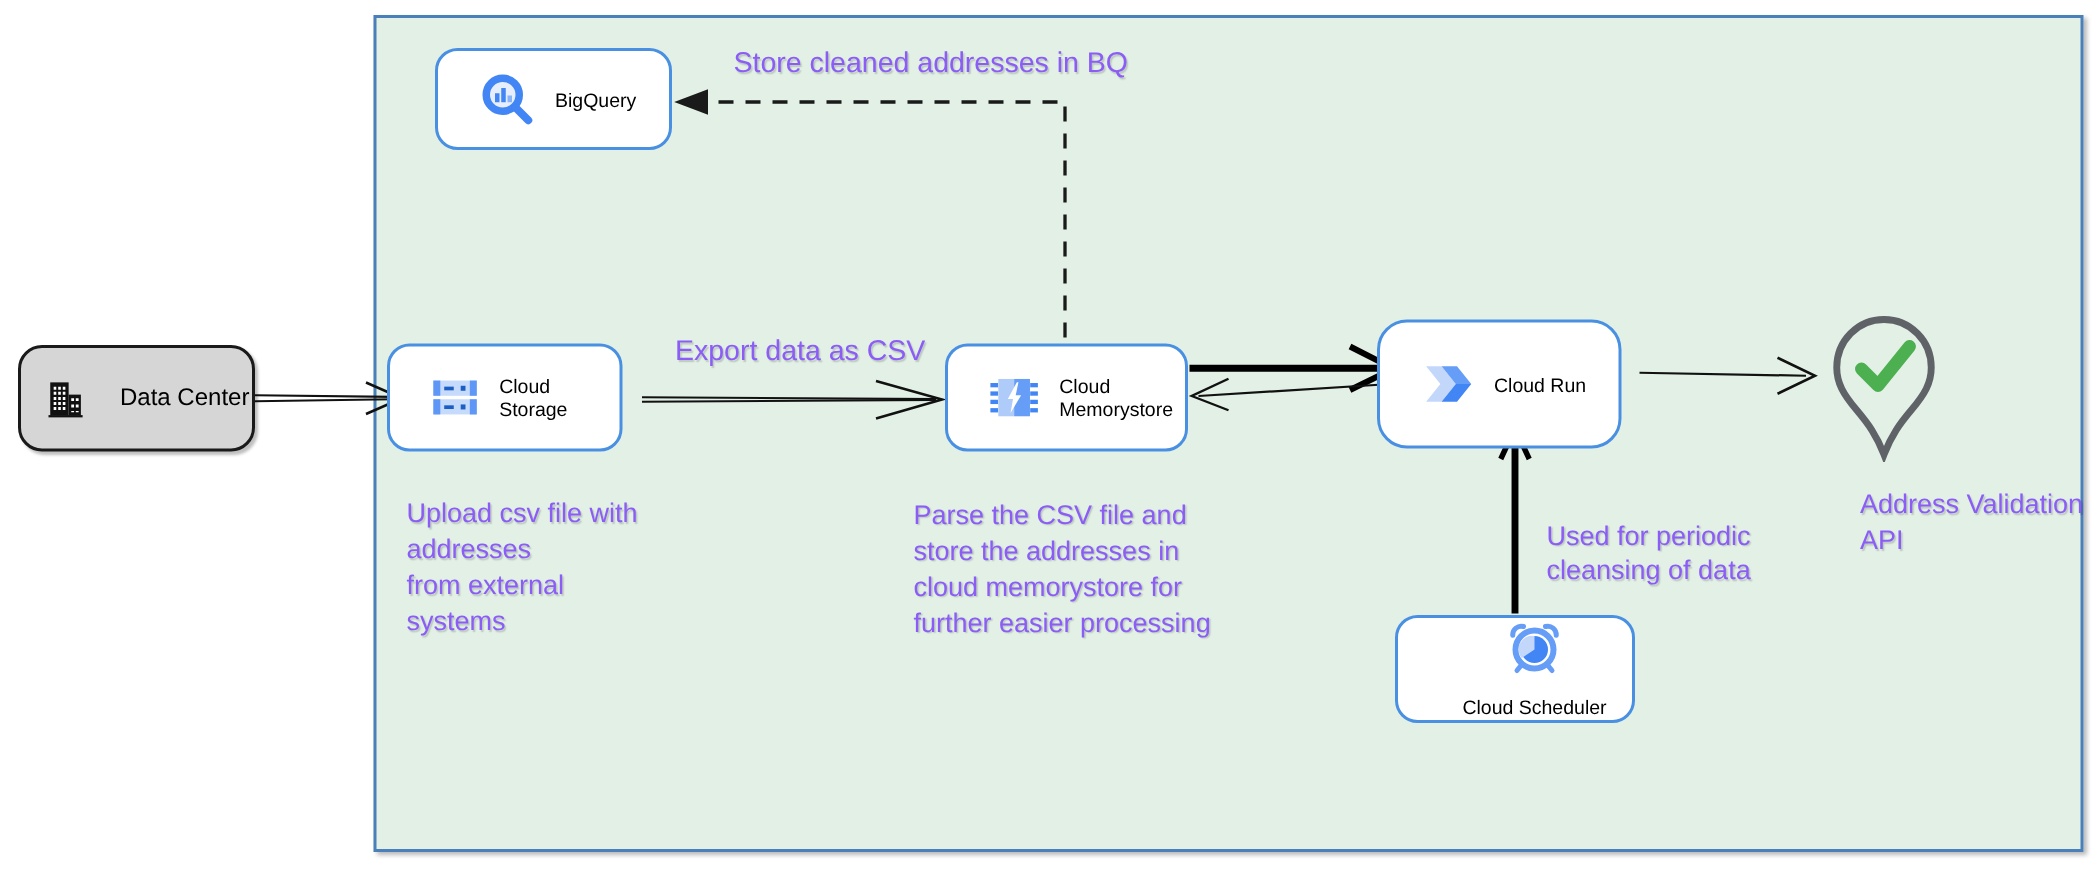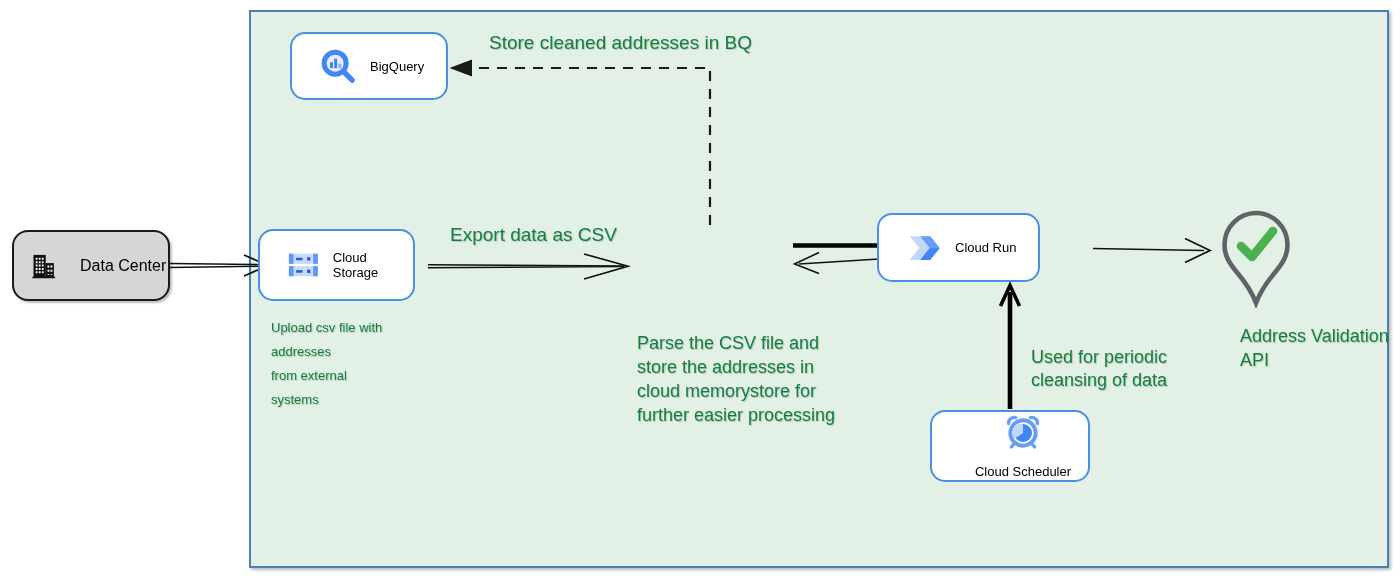--- a/index.html
+++ b/index.html
@@ -21,21 +21,21 @@
   .node .label{font-size:13px;line-height:15px;color:#000;}
   .dc-node{
     position:absolute;display:flex;align-items:center;
     background:#d6d6d6;border:2px solid #1a1a1a;border-radius:16px;
     box-sizing:border-box;padding-left:16px;gap:22px;
     box-shadow:2px 2px 2px rgba(0,0,0,0.25);
   }
   .dc-node .label{font-size:16px;color:#000;}
   .edges{position:absolute;left:0;top:0;width:1400px;height:580px;pointer-events:none;}
   .txt{
-    position:absolute;white-space:pre-line;color:#15803d;
+    position:absolute;white-space:pre-line;color:#8b5cf6;
     text-shadow:1px 1px 1px rgba(0,0,0,0.18);
   }
   .edge-label{font-size:19px;line-height:23px;}
   .note{font-size:18px;line-height:24px;}
   .pin-wrap{position:absolute;left:1220px;top:208px;width:72px;height:100px;}
 </style>
 </head>
 <body>
 
 <div class="canvas">
@@ -116,22 +116,40 @@
       <rect x="14.6" y="6.6" width="2.2" height="2.3" fill="#1b5fc4"></rect>
       <rect x="2" y="12.8" width="20" height="7" fill="#c6dafc"></rect>
       <rect x="2" y="12.8" width="3.2" height="7" fill="#5e97f6"></rect>
       <rect x="18.8" y="12.8" width="3.2" height="7" fill="#5e97f6"></rect>
       <rect x="7" y="15.6" width="4.4" height="1.7" fill="#1b5fc4"></rect>
       <rect x="14.6" y="15.2" width="2.2" height="2.3" fill="#1b5fc4"></rect>
     </svg>
     <span class="label">Cloud Storage</span>
   </div>
 
+  <div class="node" style="left:630px;top:229px;width:162px;height:72px;">
+    <svg width="38" height="38" viewBox="0 0 24 24">
+      <g fill="#4285f4">
+        <rect x="1.5" y="5.6" width="3.4" height="1.9"></rect>
+          <rect x="1.5" y="9.3" width="3.4" height="1.9"></rect>
+        <rect x="1.5" y="13" width="3.4" height="1.9"></rect>
+          <rect x="1.5" y="16.7" width="3.4" height="1.9"></rect>
+        <rect x="19.1" y="5.6" width="3.4" height="1.9"></rect>
+          <rect x="19.1" y="9.3" width="3.4" height="1.9"></rect>
+        <rect x="19.1" y="13" width="3.4" height="1.9"></rect>
+          <rect x="19.1" y="16.7" width="3.4" height="1.9"></rect>
+      </g>
+      <rect x="5" y="3.8" width="7" height="16.5" fill="#aecbfa"></rect>
+      <rect x="12" y="3.8" width="7" height="16.5" fill="#669df6"></rect>
+      <path d="M13.2 5.3 L9.2 12.7 H11.5 L10.4 18.8 L15.1 11 H12.7 L13.9 5.3 Z" fill="#fff"></path>
+    </svg>
+    <span class="label" style="width:88px">Cloud Memorystore</span>
+  </div>
 
-  <div class="node" style="left:877px;top:213px;width:163px;height:69px;">
+  <div class="node" style="left:918px;top:213px;width:163px;height:86px;border-radius:20px;">
     <svg width="38" height="38" viewBox="0 0 24 24">
       <path d="M3 4.5 L9.5 4.5 L15.5 12 L9.5 19.5 L3 19.5 L9 12 Z" fill="#c3d7fb"></path>
       <path d="M9.5 4.5 L16 4.5 L22 12 L15.5 12 Z" fill="#669df6"></path>
       <path d="M15.5 12 L22 12 L16 19.5 L9.5 19.5 Z" fill="#4285f4"></path>
     </svg>
     <span class="label">Cloud Run</span>
   </div>
 
   <div class="node" style="left:930px;top:410px;width:160px;height:72px;flex-direction:column;">
     <svg width="40" height="40" viewBox="0 0 24 24">
@@ -153,22 +171,22 @@
     </svg>
   </div>
   <div class="txt note" style="left:1240px;top:324px;">Address Validation
 API</div>
 
   <div class="txt edge-label" style="left:489px;top:31px;">Store cleaned addresses in BQ</div>
   <div class="txt edge-label" style="left:450px;top:223px;">Export data as CSV</div>
   <div class="txt note" style="left:1031px;top:346px;line-height:23px;">Used for periodic
 cleansing of data</div>
 
-  <div class="txt note" style="left:271px;top:316px;font-size:13px;">Upload csv file with
+  <div class="txt note" style="left:271px;top:330px;font-size:18px;">Upload csv file with
 addresses
 from external
 systems</div>
-  <div class="txt note" style="left:609px;top:331px;font-size:18px;margin-left:28px;">Parse the CSV file and
+  <div class="txt note" style="left:609px;top:331px;font-size:18px;">Parse the CSV file and
 store the addresses in
 cloud  memorystore for
 further easier processing</div>
 
 </div>
 
 </body></html>

